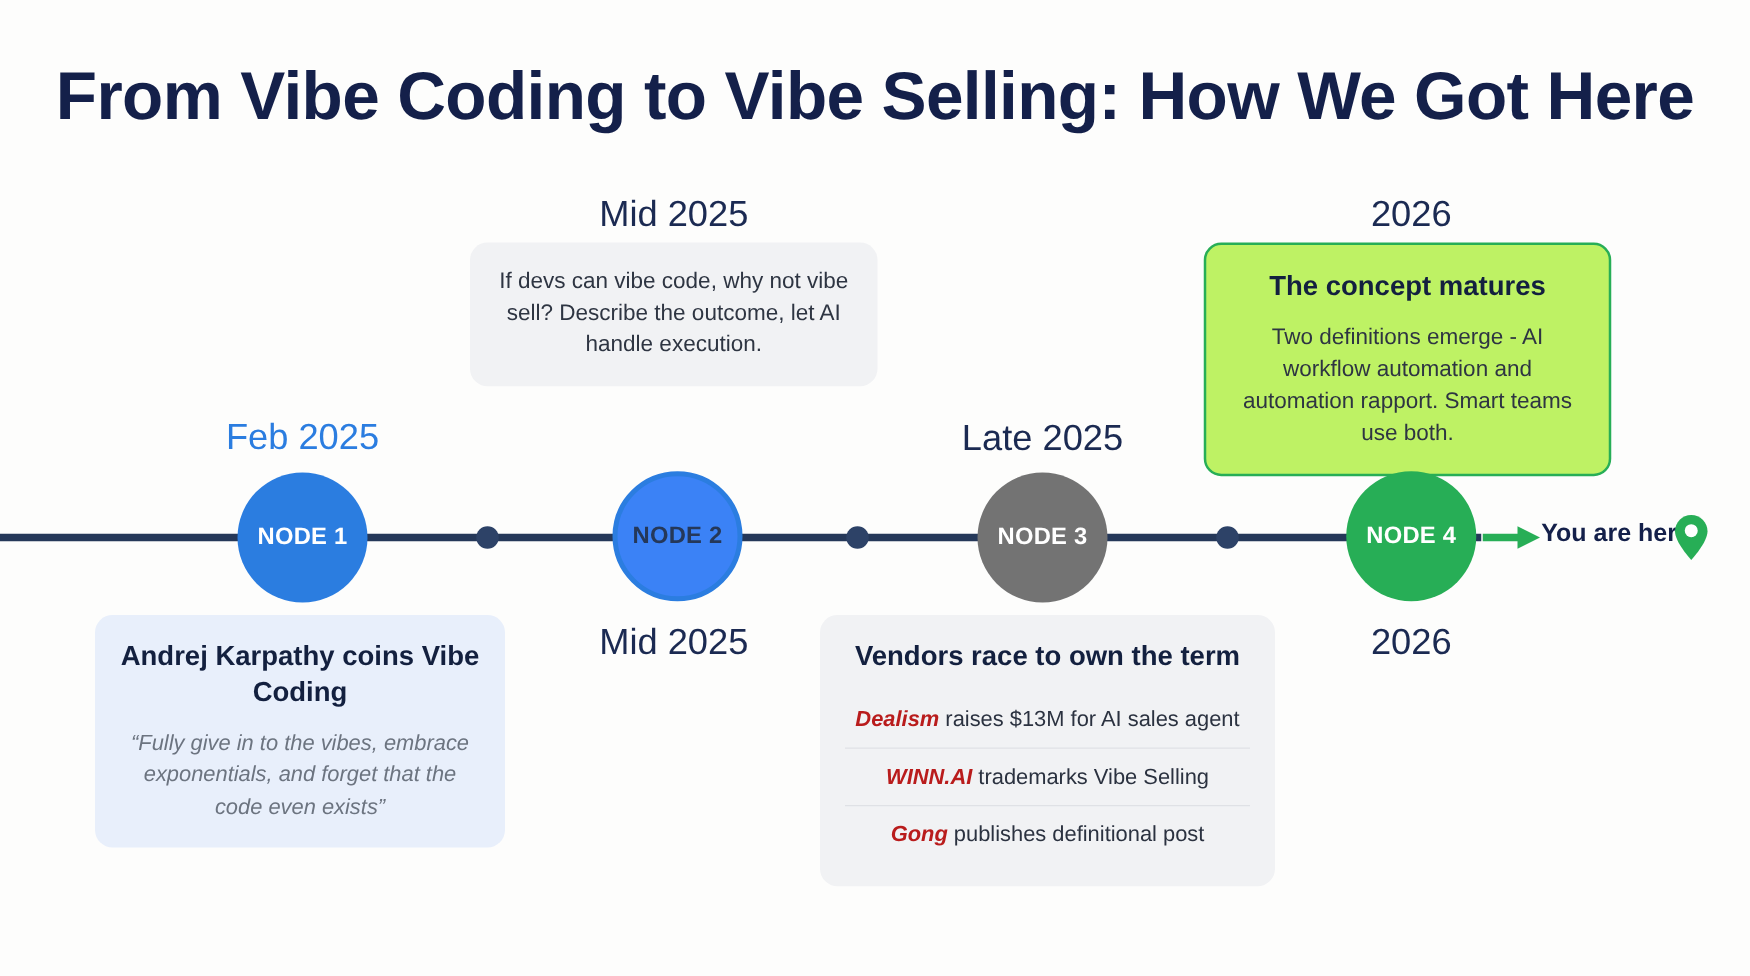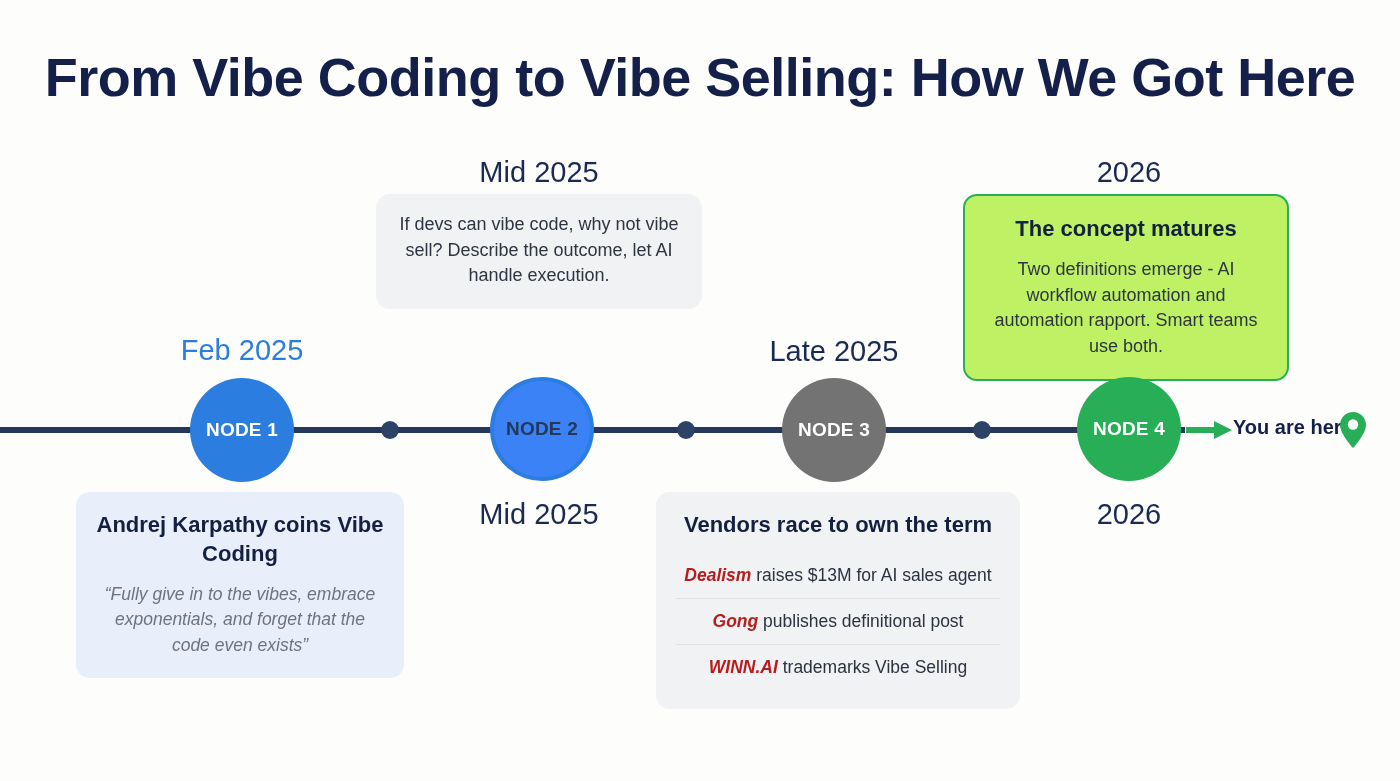--- a/index.html
+++ b/index.html
@@ -196,24 +196,24 @@
     <span>NODE 3</span>
   </div>
 
   <div class="card card-gray" style="left:656px; top:492px; width:364px;">
     <p class="card-title">Vendors race to own the term</p>
     <ul class="vendor-list">
       <li class="vendor-row">
         <b>Dealism</b><span> raises $13M for AI sales agent</span>
       </li>
       <li class="vendor-row">
-        <b>Gong</b><span> publishes definitional post</span>
+        <b>WINN.AI</b><span> trademarks Vibe Selling</span>
       </li>
       <li class="vendor-row">
-        <b>WINN.AI</b><span> trademarks Vibe Selling</span>
+        <b>Gong</b><span> publishes definitional post</span>
       </li>
     </ul>
   </div>
 
   <div class="date-label" style="left:1029px; top:156px; width:200px;">2026</div>
 
   <div class="card card-green" style="left:963px; top:194px; width:326px;">
     <p class="card-title">The concept matures</p>
     <p class="card-body">Two definitions emerge - AI workflow automation and automation rapport. Smart teams use both.</p>
   </div>

